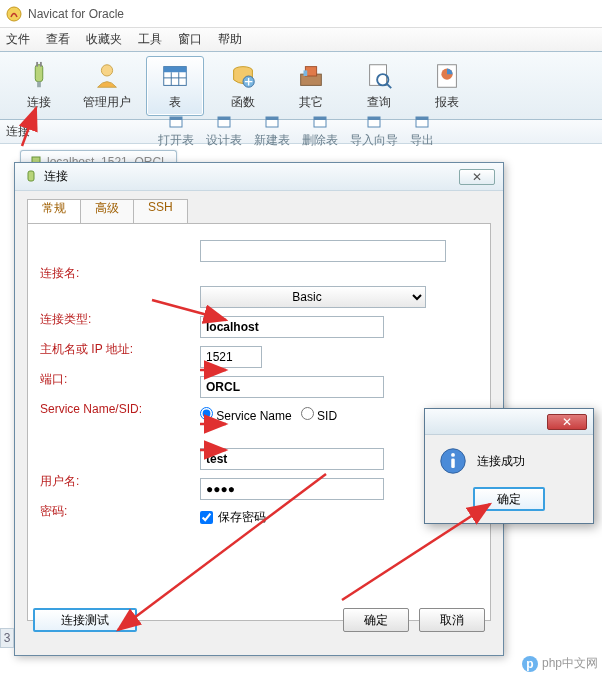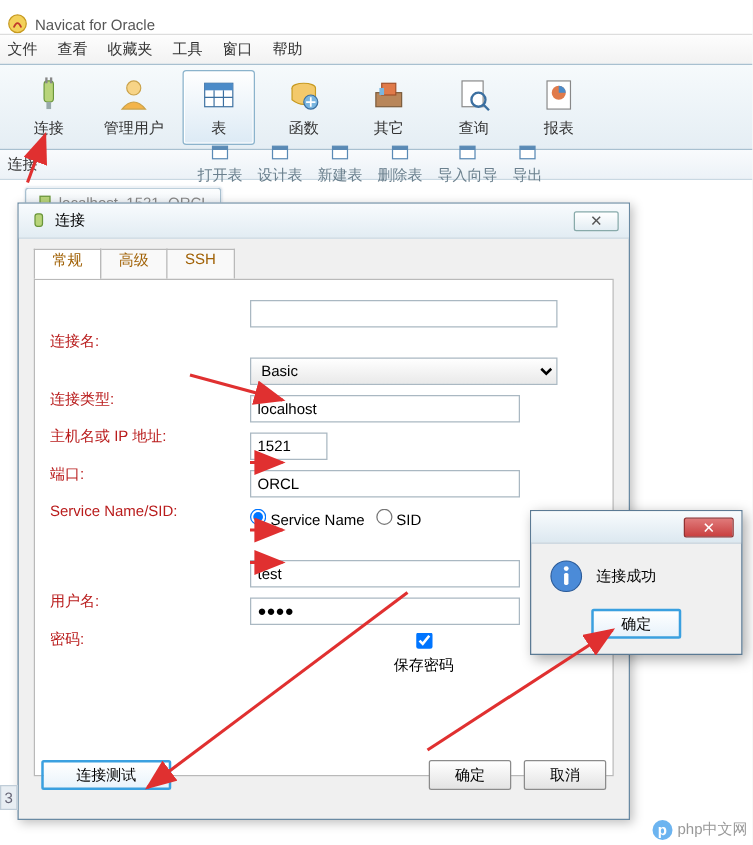--- a/index.html
+++ b/index.html
@@ -1,18 +1,18 @@
 <!DOCTYPE html>
 <html><head>
 <meta charset="utf-8">
 <style>
 * { box-sizing: border-box; margin: 0; padding: 0; font-family: "Microsoft YaHei", "SimSun", Tahoma, sans-serif; font-size: 12px; }
 body { width: 602px; height: 676px; background: #fff; overflow: hidden; position: relative; }
 
-.title-bar { height: 28px; display: flex; align-items: flex-end; padding: 0 6px; border-bottom: 1px solid #ddd; background: #fff; }
+.title-bar { height: 28px; display: flex; align-items: center; padding: 0 6px; border-bottom: 1px solid #ddd; background: #fff; }
 .title-bar .app-icon { width: 16px; height: 16px; margin-right: 6px; }
 .title-bar .title { color: #555; }
 
 .menu-bar { height: 24px; display: flex; align-items: center; padding: 0 6px; gap: 16px; border-bottom: 1px solid #a8c0d0; background: linear-gradient(#fdfdfd,#f2f2f2); }
 .menu-bar span { color: #333; cursor: default; }
 
 .ribbon { height: 68px; display: flex; align-items: center; padding: 4px 10px; gap: 10px; background: linear-gradient(#f6fafc,#e5eef4); border-bottom: 1px solid #a8c0d0; }
 .ribbon-item { width: 58px; height: 60px; display: flex; flex-direction: column; align-items: center; justify-content: center; gap: 2px; border: 1px solid transparent; border-radius: 3px; }
 .ribbon-item.active { background: linear-gradient(#fff,#dceaf5); border: 1px solid #8bb3cc; box-shadow: inset 0 0 0 1px #fff; }
 .ribbon-item .ic { width: 32px; height: 32px; display:flex; align-items:center; justify-content:center; }
@@ -35,24 +35,24 @@
 
 .tab-strip { height: 26px; display: flex; align-items: flex-end; padding: 0 12px; margin-top: 6px; }
 .tab-strip .tab { height: 24px; padding: 0 14px 0; border: 1px solid #b9b9b9; border-bottom: none; background: #f9f9f9; color: #a16207; margin-right: -1px; position: relative; }
 .tab-strip .tab.active { background: #fff; z-index: 2; }
 .tab-panel { margin: 0 12px 8px; background: #fff; border: 1px solid #b9b9b9; height: 398px; padding: 14px 12px; position: relative; }
 
 .form-row { display: flex; align-items: center; height: 26px; margin-bottom: 4px; }
 .form-row.gap { margin-top: 20px; }
 .form-row .flabel { width: 160px; color: #b91c1c; margin-top: 44px; }
 .form-row input[type=text], .form-row input[type=password] { height: 22px; border: 1px solid #aab8c2; padding: 0 5px; background: #fff; }
-.form-row .w250 { width: 246px; } .form-row .w220 { width: 216px; } .form-row .w80 { width: 62px; }
-.form-row select { height: 22px; width: 246px; border: 1px solid #aab8c2; background: linear-gradient(#fff,#e9e9e9); padding: 0 4px; }
+.form-row .w250 { width: 246px; } .form-row .w220 { width: 184px; font-weight: bold; } .form-row .w80 { width: 62px; }
+.form-row select { height: 22px; width: 226px; border: 1px solid #aab8c2; background: linear-gradient(#fff,#e9e9e9); padding: 0 4px; text-align: center; }
 .radio-row { display:flex; align-items:center; gap: 9px; margin-left:160px; height:22px; }
-.check-row { display:flex; align-items:center; gap:5px; margin-left:160px; height:22px;flex-direction:column; }
+.check-row { display:flex; align-items:center; gap:5px; margin-left:160px; height:22px; }
 
 .dialog-buttons { position: absolute; left: 0; right: 0; bottom: 10px; display: flex; align-items: center; padding: 13px 18px; }
 .btn { height: 24px; border: 1px solid #8b8b8b; background: linear-gradient(#fff,#e3e3e3); padding: 0 20px; border-radius: 2px; }
 .btn.primary-outline { border: 2px solid #3aa0e0; background: linear-gradient(#fff,#e9f3fb); padding: 0 26px; }
 .btn-group-right { margin-left: auto; display: flex; gap: 10px; }
 
 
 .msgbox { position: absolute; left: 424px; top: 408px; width: 170px; height: 116px; background: #f0f0f0; border: 1px solid #5b7a94; box-shadow: 3px 3px 10px rgba(0,0,0,.35); }
 .msgbox-title { height: 26px; background: linear-gradient(#f8fbfd,#dce8f0); border-bottom: 1px solid #c3d1db; display:flex; align-items:center; justify-content:flex-end; padding: 0 6px; }
 .msgbox-title .x { width: 40px; height: 16px; border-radius: 2px; background: linear-gradient(#e07a7a,#c94040); border:1px solid #913030; color:#fff; display:flex;align-items:center;justify-content:center; font-size:11px; }

